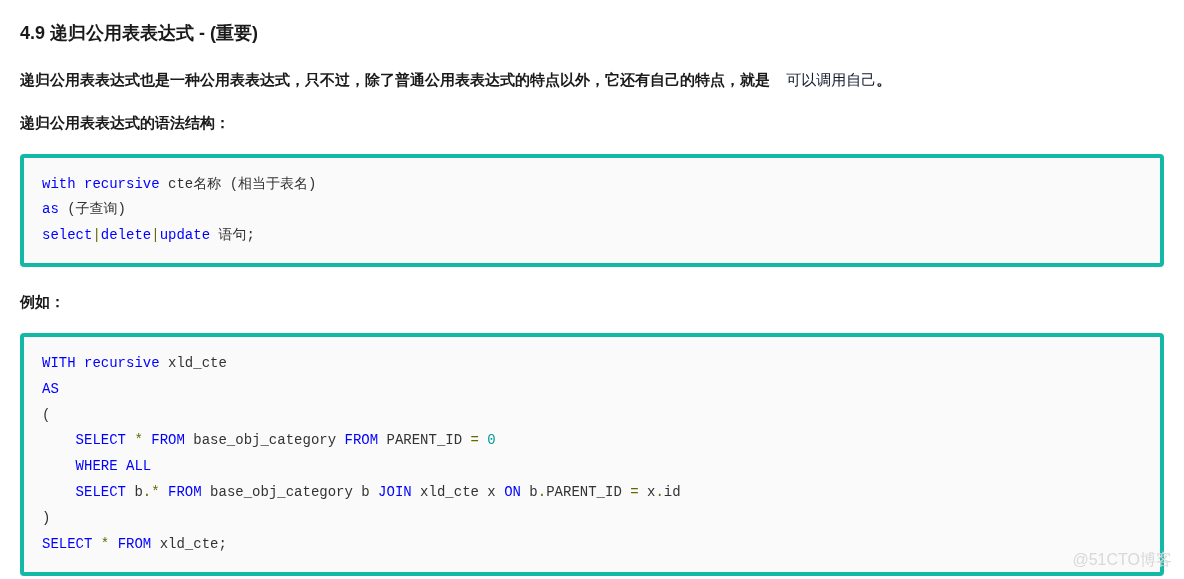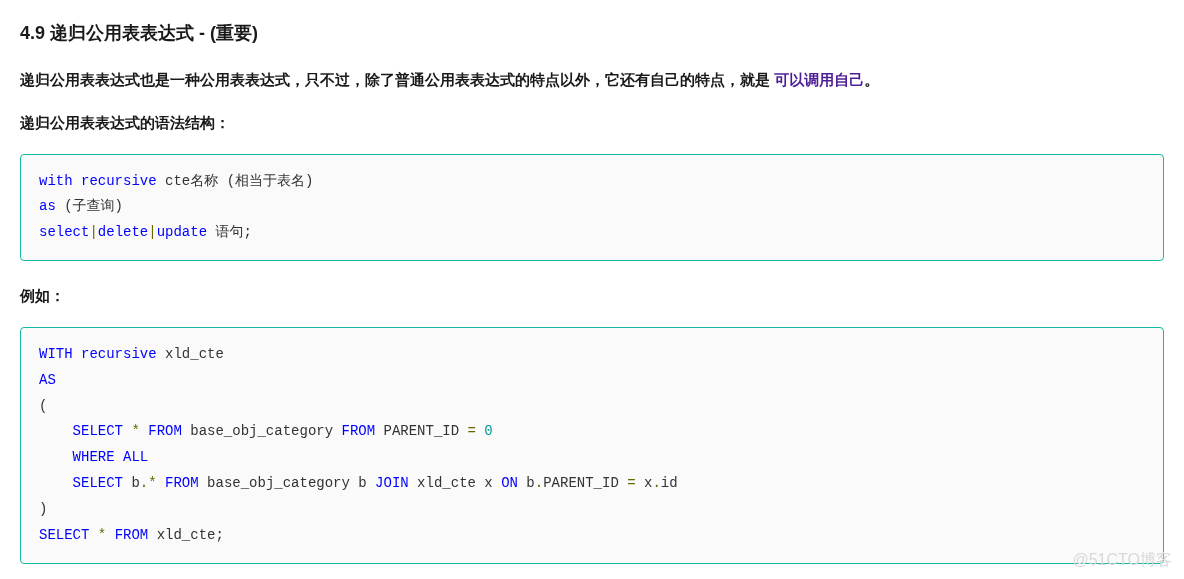--- a/index.html
+++ b/index.html
@@ -17,24 +17,24 @@
     font-size: 18px;
     margin: 0 0 18px 0;
     color: #1a1a1a;
   }
   .para {
     font-weight: 700;
     font-size: 15px;
     margin: 0 0 18px 0;
     color: #1a1a1a;
   }
-  .para .red { color: #4c1d95; font-weight: 700; }
+  .para .red { color: #0f172a; font-weight: 400; margin-left: 12px; }
   .codeblock {
     background: #fafafa;
-    border: 1px solid #14b8a6;
+    border: 4px solid #14b8a6;
     border-radius: 4px;
     padding: 14px 18px;
     margin: 0 0 22px 0;
     font-family: Consolas, Monaco, "Courier New", monospace;
     font-size: 14px;
     line-height: 1.85;
     white-space: pre;
     overflow-x: auto;
     color: #333;
     font-weight: 400;

